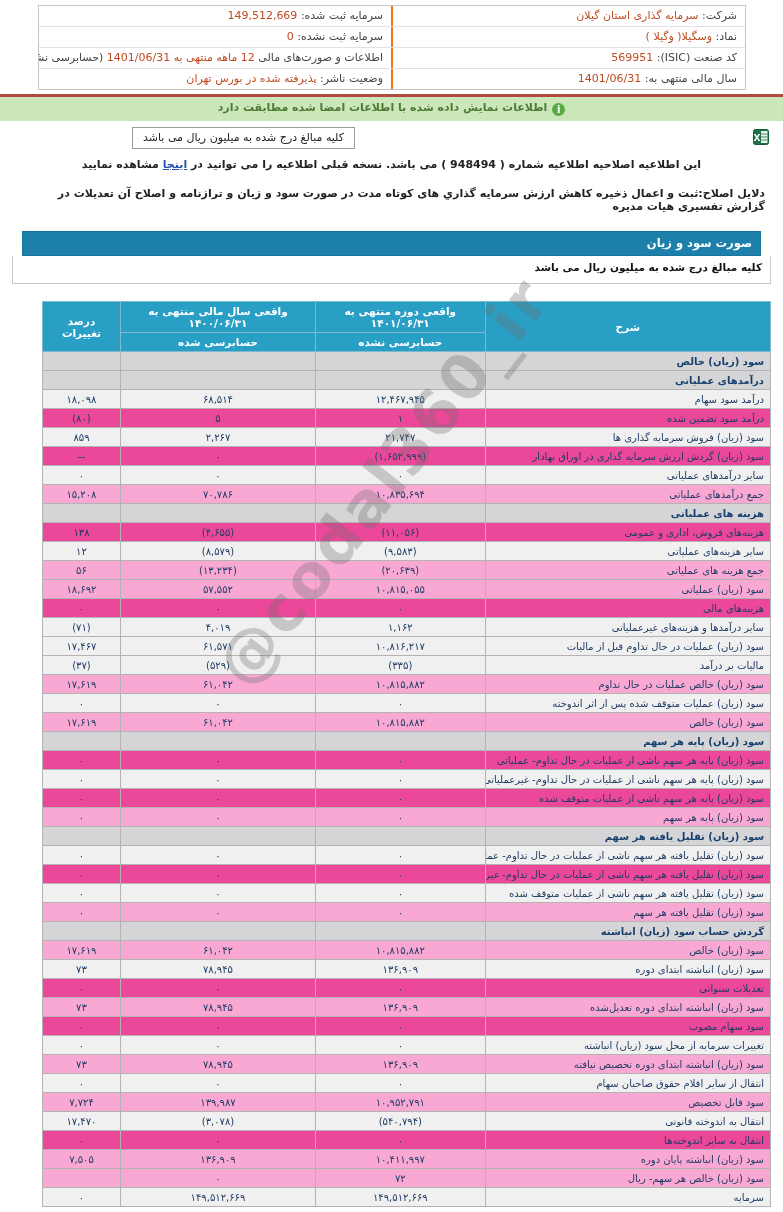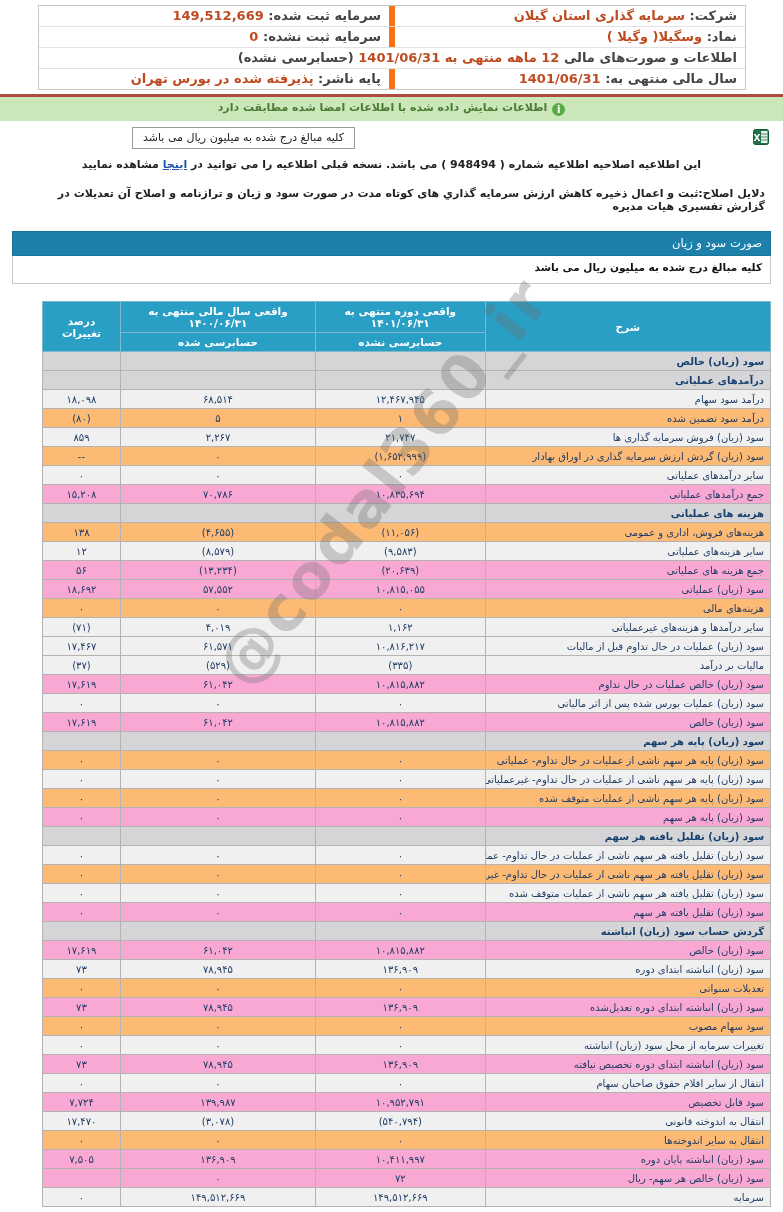--- a/index.html
+++ b/index.html
@@ -6,22 +6,22 @@
   body{
     width:783px; min-height:1212px; background:#ffffff; position:relative;
     font-family:"DejaVu Sans", sans-serif; direction:rtl; overflow-x:hidden;
   }
   
   .top-info{
     margin:5px 37px 0 38px; border:1px solid #c6c6c6; background:#fff;
   }
   .info-row{display:flex; border-bottom:1px solid #e2e2e2;}
   .info-row:last-child{border-bottom:none;}
-  .info-cell{flex:1; padding:2px 8px; font-size:13px; color:#3a3a3a; line-height:16px; white-space:nowrap; overflow:hidden;font-weight:bold;}
-  .info-cell.first{border-left:6px solid #f97316;}
+  .info-cell{flex:1; padding:2px 8px; font-size:11px; color:#3a3a3a; line-height:16px; white-space:nowrap; overflow:hidden;}
+  .info-cell.first{border-left:2px solid #f97316;}
   .info-label{color:#444;}
   .info-value{color:#bf4a1f;}
   .info-plain{color:#444;}
   
   .red-line{height:3px;background:#b04a3c;margin-top:4px;}
   .sig-bar{
     background:#cbe7ba; text-align:center; padding:4px 0 5px; font-size:11px; color:#4a7a33; font-weight:bold;
   }
   .info-icon{
     display:inline-block; width:13px; height:13px; border-radius:50%;
@@ -38,21 +38,21 @@
   
   .amendment{
     text-align:center; font-size:11px; font-weight:bold; color:#222; margin:9px 10px 0;
   }
   .amendment a, .link{color:#2255aa; text-decoration:underline; cursor:pointer;}
   .reason{
     text-align:right; font-size:11px; font-weight:bold; color:#222; margin:16px 18px 0;
   }
   
   .stmt-title{
-    margin:18px 12px 0; background:#1c80ab; color:#fff; font-size:11.5px; font-weight:normal;
+    margin:18px 22px 0; background:#1c80ab; color:#fff; font-size:11.5px; font-weight:bold;
     padding:4px 8px 5px; border:1px solid #19749c;
   }
   .stmt-units{
     margin:0 12px; background:#fff; border:1px solid #c9c9c9; border-top:none;
     font-size:10.5px; font-weight:bold; color:#111; padding:5px 8px 10px;
   }
   
   table.main{
     width:729px; margin:17px 12px 0; border-collapse:collapse; table-layout:fixed;
   }
@@ -60,21 +60,21 @@
     background:#2a9fc6; color:#fff; font-size:10.5px; font-weight:bold;
     border:1px solid #7fb9cd; padding:3px 4px; text-align:center;
   }
   table.main td{
     border:1px solid #b3b3b3; font-size:10px; color:#1f3c64; padding:2px 6px; height:14px;
     overflow:hidden; white-space:nowrap;
   }
   td.lbl{}
   td.num{text-align:center;}
   tr.gray td{background:#f0f0f0;}
-  tr.blue td{background:#fdba74;}
+  tr.blue td{background:#ec4899;}
   tr.total td{background:#f9a8d4;}
   tr.section td{background:#d5d5d7;}
   tr.section td.lbl{font-weight:bold; color:#17406e;}
   .neg{color:#cc0000;}
   col.c-label{width:39.2%;} col.c-v1{width:23.3%;} col.c-v2{width:26.8%;} col.c-pct{width:10.7%;}
   
   .watermark{
     position:absolute; top:445px; right:120px; width:560px; text-align:center;
     transform:rotate(-52deg); transform-origin:center;
     font-size:62px; color:rgba(110,110,110,0.32); letter-spacing:3px;
@@ -89,25 +89,26 @@
 <div class="top-info" id="company-info">
     <div class="info-row">
       <div class="info-cell first"><span class="info-label">شرکت:</span> <span class="info-value">سرمایه گذاری استان گیلان</span></div>
       <div class="info-cell"><span class="info-label">سرمایه ثبت شده:</span> <span class="info-value">149,512,669</span> <span class="info-plain"></span></div>
     </div>
     <div class="info-row">
       <div class="info-cell first"><span class="info-label">نماد:</span> <span class="info-value">وسگیلا( وگیلا )</span></div>
       <div class="info-cell"><span class="info-label">سرمایه ثبت نشده:</span> <span class="info-value">0</span> <span class="info-plain"></span></div>
     </div>
     <div class="info-row">
+      <div class="info-cell first"><span class="info-label">کد صنعت (ISIC):</span> <span class="info-value">569951</span></div>
       <div class="info-cell"><span class="info-label">اطلاعات و صورت‌های مالی</span> <span class="info-value">12 ماهه منتهی به 1401/06/31</span> <span class="info-plain">(حسابرسی نشده)</span></div>
     </div>
     <div class="info-row">
       <div class="info-cell first"><span class="info-label">سال مالی منتهی به:</span> <span class="info-value">1401/06/31</span></div>
-      <div class="info-cell"><span class="info-label">پایه ناشر:</span> <span class="info-value">پذیرفته شده در بورس تهران</span> <span class="info-plain"></span></div>
+      <div class="info-cell"><span class="info-label">وضعیت ناشر:</span> <span class="info-value">پذیرفته شده در بورس تهران</span> <span class="info-plain"></span></div>
     </div>
   </div>
 
 <div class="red-line"></div>
 
 <div class="sig-bar">
   <span class="info-icon">i</span><span>اطلاعات نمایش داده شده با اطلاعات امضا شده مطابقت دارد</span>
 </div>
 
 <div class="units-row">
@@ -255,21 +256,21 @@
         <td class="num neg">(۵۲۹)</td>
         <td class="num neg">(۳۷)</td>
       </tr>
       <tr class="total">
         <td class="lbl">سود (زیان) خالص عملیات در حال تداوم</td>
         <td class="num">۱۰,۸۱۵,۸۸۲</td>
         <td class="num">۶۱,۰۴۲</td>
         <td class="num">۱۷,۶۱۹</td>
       </tr>
       <tr class="gray">
-        <td class="lbl">سود (زیان) عملیات بورس شده پس از اثر مالیاتی</td>
+        <td class="lbl">سود (زیان) عملیات متوقف شده پس از اثر اندوخته</td>
         <td class="num">۰</td>
         <td class="num">۰</td>
         <td class="num">۰</td>
       </tr>
       <tr class="total">
         <td class="lbl">سود (زیان) خالص</td>
         <td class="num">۱۰,۸۱۵,۸۸۲</td>
         <td class="num">۶۱,۰۴۲</td>
         <td class="num">۱۷,۶۱۹</td>
       </tr>

